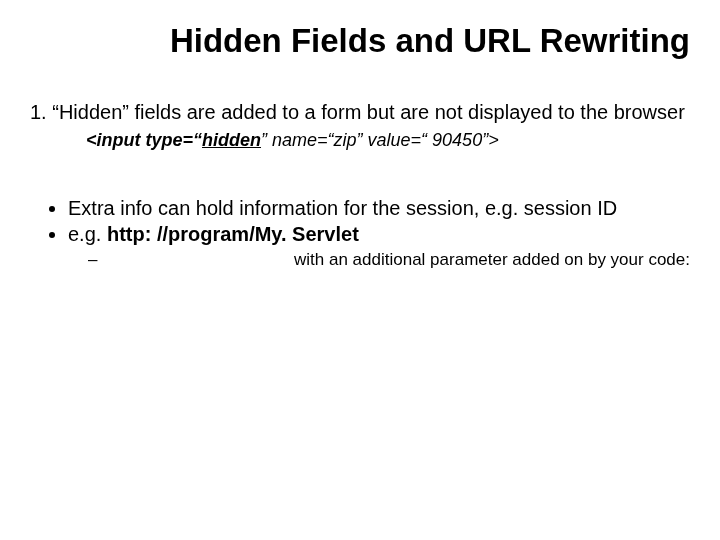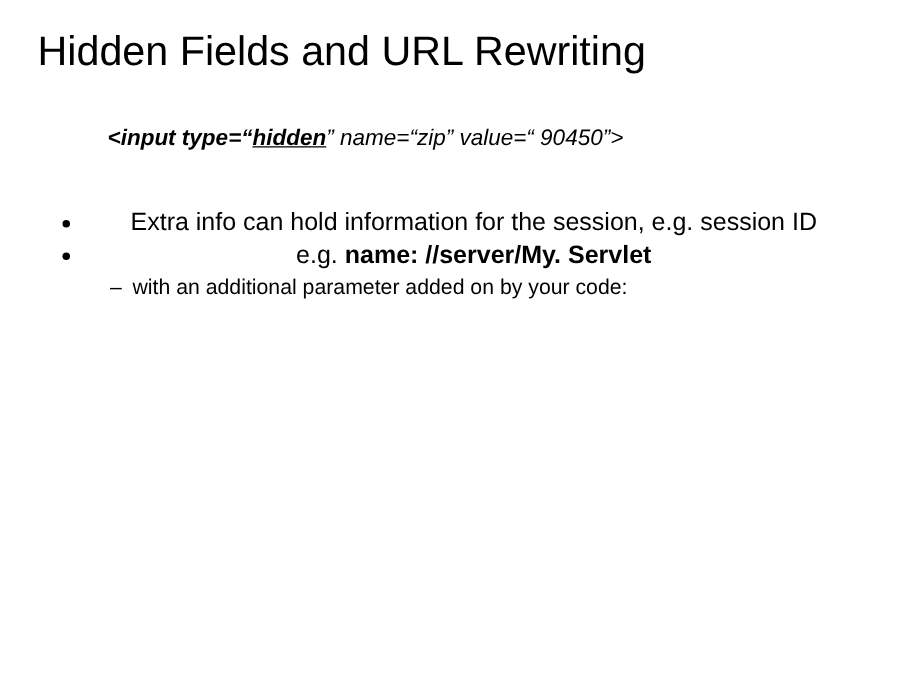--- a/index.html
+++ b/index.html
@@ -12,23 +12,23 @@
     color: #000;
   }
   .slide {
     box-sizing: border-box;
     width: 720px;
     height: 540px;
     padding: 14px 30px 0 30px;
   }
   .title {
     font-size: 33px;
-    text-align: left;
+    text-align: right;
     margin: 8px 0 40px 0;
-    font-weight: 400;
+    font-weight: 700;
   }
   .body {
     font-size: 20px;
     line-height: 1.2;
   }
   .num-item {
     margin: 0 0 6px 0;
     padding-left: 26px;
     text-indent: -26px;
   }
@@ -41,63 +41,64 @@
   .bold { font-weight: bold; }
   .italic { font-style: italic; }
   .underline { text-decoration: underline; }
   .bullets {
     margin: 14px 0 4px 0;
     padding-left: 38px;
   }
   .bullets li {
     list-style-type: disc;
     margin-bottom: 2px;
-    text-align: center;
   }
   .sub-bullets {
     margin: 2px 0 0 0;
     padding-left: 58px;
     font-size: 17px;
   }
   .sub-bullets li {
     list-style: none;
     position: relative;
     padding-left: 18px;
     margin-bottom: 1px;
+    text-align: right;
   }
   .sub-bullets li::before {
     content: "–";
     position: absolute;
     left: 0;
   }
   .gap { height: 12px; }
 </style>
 </head>
 <body>
 
 <div class="slide">
 
   <div class="title">Hidden Fields and URL Rewriting</div>
 
   <div class="body">
 
+    <div class="num-item">1. “Hidden” fields are added to a form but are not displayed to the browser</div>
 
     <div class="code-block">
       <div class="code-line2 italic">
         <span class="bold">&lt;input type=“</span><span class="bold underline">hidden</span><span>” name=“zip” value=“ 90450”&gt;</span>
       </div>
     </div>
 
 
     <div class="gap"></div>
 
     <ul class="bullets">
       <li>Extra info can hold information for the session, e.g. session ID</li>
       <li>
-        <span>e.g.  </span><span class="bold">name: //server/My. Servlet</span>
+        <span>e.g.  </span><span class="bold">http: //program/My. Servlet</span>
       </li>
     </ul>
 
     <ul class="sub-bullets">
       <li>with an additional parameter added on by your code:</li>
     </ul>
 
   </div>
 </div>
 

